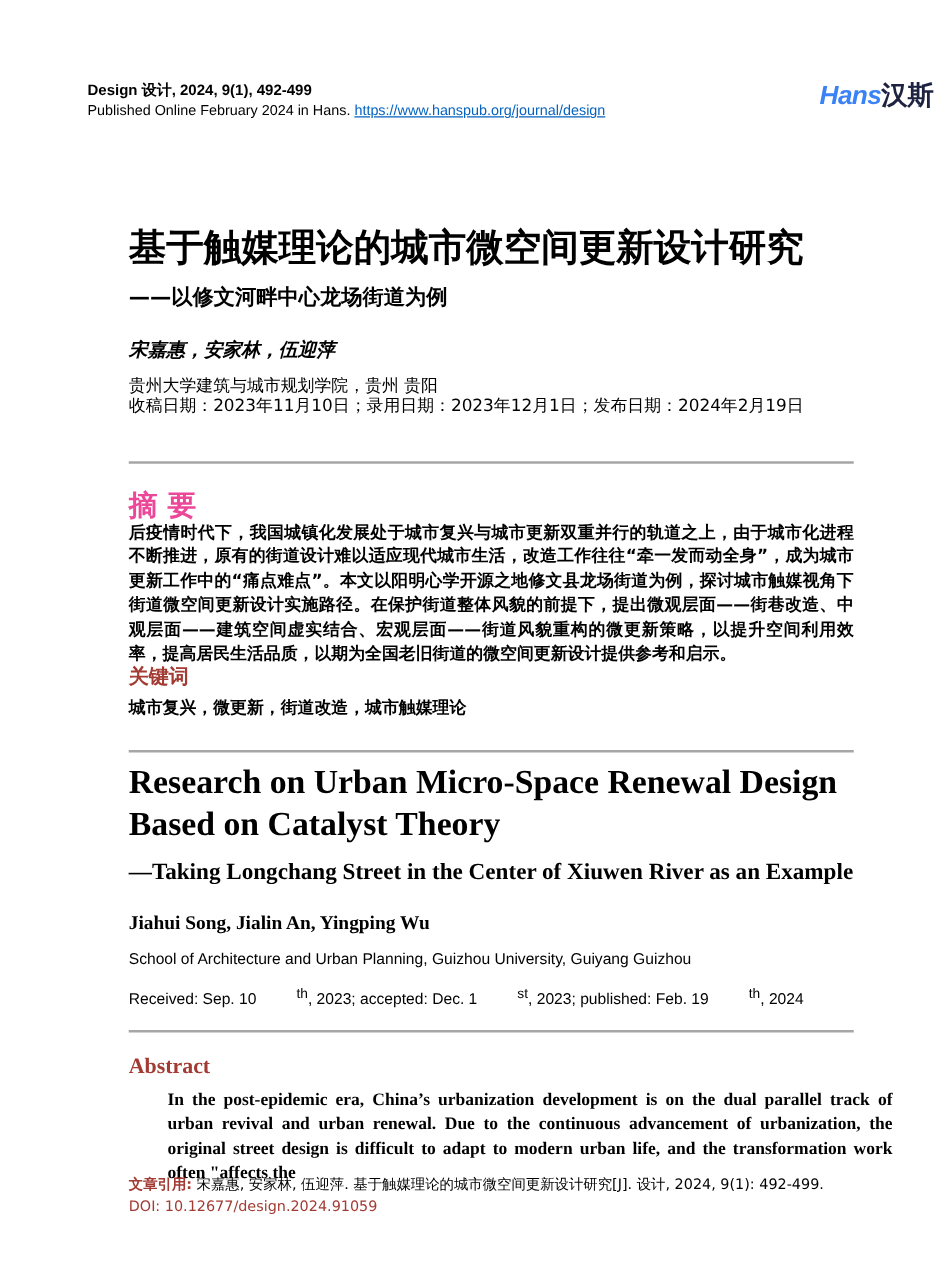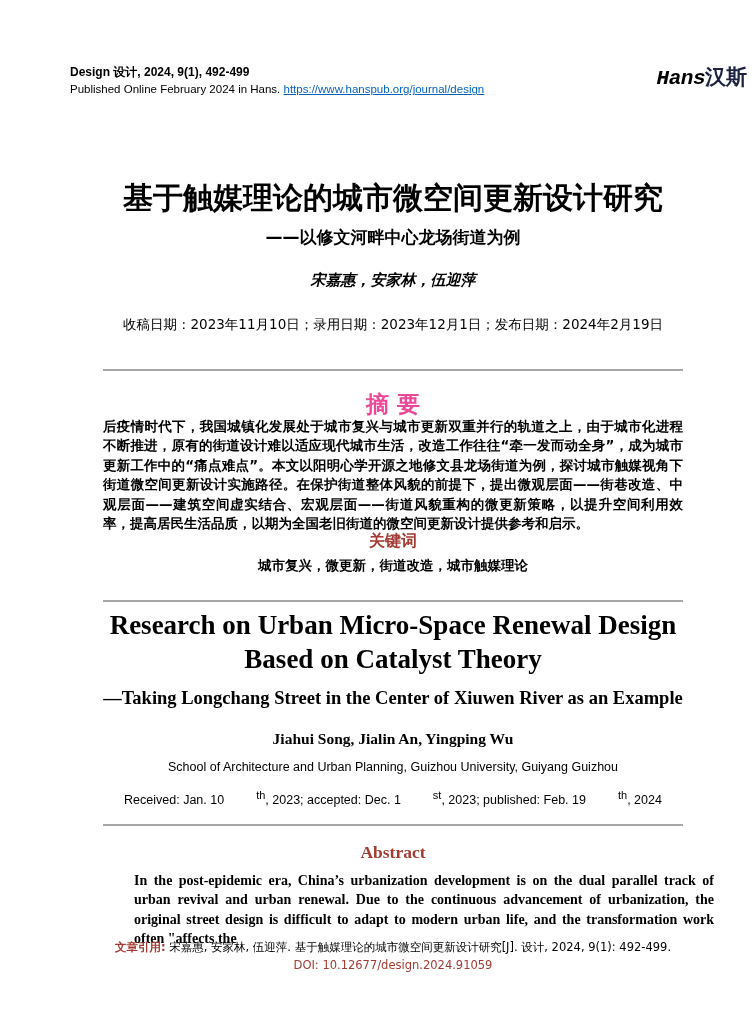--- a/index.html
+++ b/index.html
@@ -33,24 +33,24 @@
     cursor: pointer;
   }
   .logo {
     font-family: "Liberation Sans", sans-serif;
     font-size: 21px;
     font-weight: bold;
     white-space: nowrap;
     line-height: 1;
     margin-top: 2px;
   }
-  .logo-latin { color: #000000; font-style: italic; letter-spacing: -0.5px; font-family: Liberation Mono, monospace; }
+  .logo-latin { color: #3b82f6; font-style: italic; letter-spacing: -0.5px; }
   .logo-cjk  { color: #1C2240; }
   
-  .abs { position: absolute; left: 103px; width: 580px; text-align: center; }
+  .abs { position: absolute; left: 103px; width: 580px; }
   .rule { height: 2px; background: #A6A6A6; width: 580px; }
   
   .zh-title {
     top: 178px;
     font-size: 30px;
     font-weight: bold;
     white-space: nowrap;
   }
   .zh-subtitle { top: 226px; font-size: 17px; font-weight: bold; }
   .zh-authors  { top: 271px; font-size: 15px; font-weight: bold; font-style: italic; }
@@ -130,38 +130,39 @@
       </div>
     </div>
     <div class="logo">
       <span class="logo-latin">Hans</span><span class="logo-cjk">汉斯</span>
     </div>
   </div>
 
   <h1 class="abs zh-title" style="margin:0">基于触媒理论的城市微空间更新设计研究</h1>
   <div class="abs zh-subtitle">——以修文河畔中心龙场街道为例</div>
   <div class="abs zh-authors">宋嘉惠，安家林，伍迎萍</div>
+  <div class="abs zh-affiliation">贵州大学建筑与城市规划学院，贵州 贵阳</div>
   <div class="abs zh-dates">收稿日期：2023年11月10日；录用日期：2023年12月1日；发布日期：2024年2月19日</div>
 
   <div class="abs rule rule-1"></div>
 
   <div class="abs zh-abstract-heading">摘  要</div>
   <div class="abs zh-abstract">后疫情时代下，我国城镇化发展处于城市复兴与城市更新双重并行的轨道之上，由于城市化进程不断推进，原有的街道设计难以适应现代城市生活，改造工作往往“牵一发而动全身”，成为城市更新工作中的“痛点难点”。本文以阳明心学开源之地修文县龙场街道为例，探讨城市触媒视角下街道微空间更新设计实施路径。在保护街道整体风貌的前提下，提出微观层面——街巷改造、中观层面——建筑空间虚实结合、宏观层面——街道风貌重构的微更新策略，以提升空间利用效率，提高居民生活品质，以期为全国老旧街道的微空间更新设计提供参考和启示。</div>
 
   <div class="abs zh-keywords-heading">关键词</div>
   <div class="abs zh-keywords">城市复兴，微更新，街道改造，城市触媒理论</div>
 
   <div class="abs rule rule-2"></div>
 
   <h2 class="abs en-title" style="margin:0">Research on Urban Micro-Space Renewal Design Based on Catalyst Theory</h2>
   <div class="abs en-subtitle">—Taking Longchang Street in the Center of Xiuwen River as an Example</div>
   <div class="abs en-authors">Jiahui Song, Jialin An, Yingping Wu</div>
   <div class="abs en-affiliation">School of Architecture and Urban Planning, Guizhou University, Guiyang Guizhou</div>
   <div class="abs en-received">
-    <span>Received: Jan. 10</span><sup>th</sup><span>, 2023; accepted: Dec. 1</span><sup>st</sup><span>, 2023; published: Feb. 19</span><sup>th</sup><span>, 2024</span>
+    <span>Received: Sep. 10</span><sup>th</sup><span>, 2023; accepted: Dec. 1</span><sup>st</sup><span>, 2023; published: Feb. 19</span><sup>th</sup><span>, 2024</span>
   </div>
 
   <div class="abs rule rule-3"></div>
 
   <div class="abs en-abstract-heading">Abstract</div>
   <div class="abs en-abstract">In the post-epidemic era, China’s urbanization development is on the dual parallel track of urban revival and urban renewal. Due to the continuous advancement of urbanization, the original street design is difficult to adapt to modern urban life, and the transformation work often "affects the</div>
 
   <div class="abs footer">
     <div>
       <span class="citation-label">文章引用:</span><span> 宋嘉惠, 安家林, 伍迎萍. 基于触媒理论的城市微空间更新设计研究[J]. 设计, 2024, 9(1): 492-499.</span>

